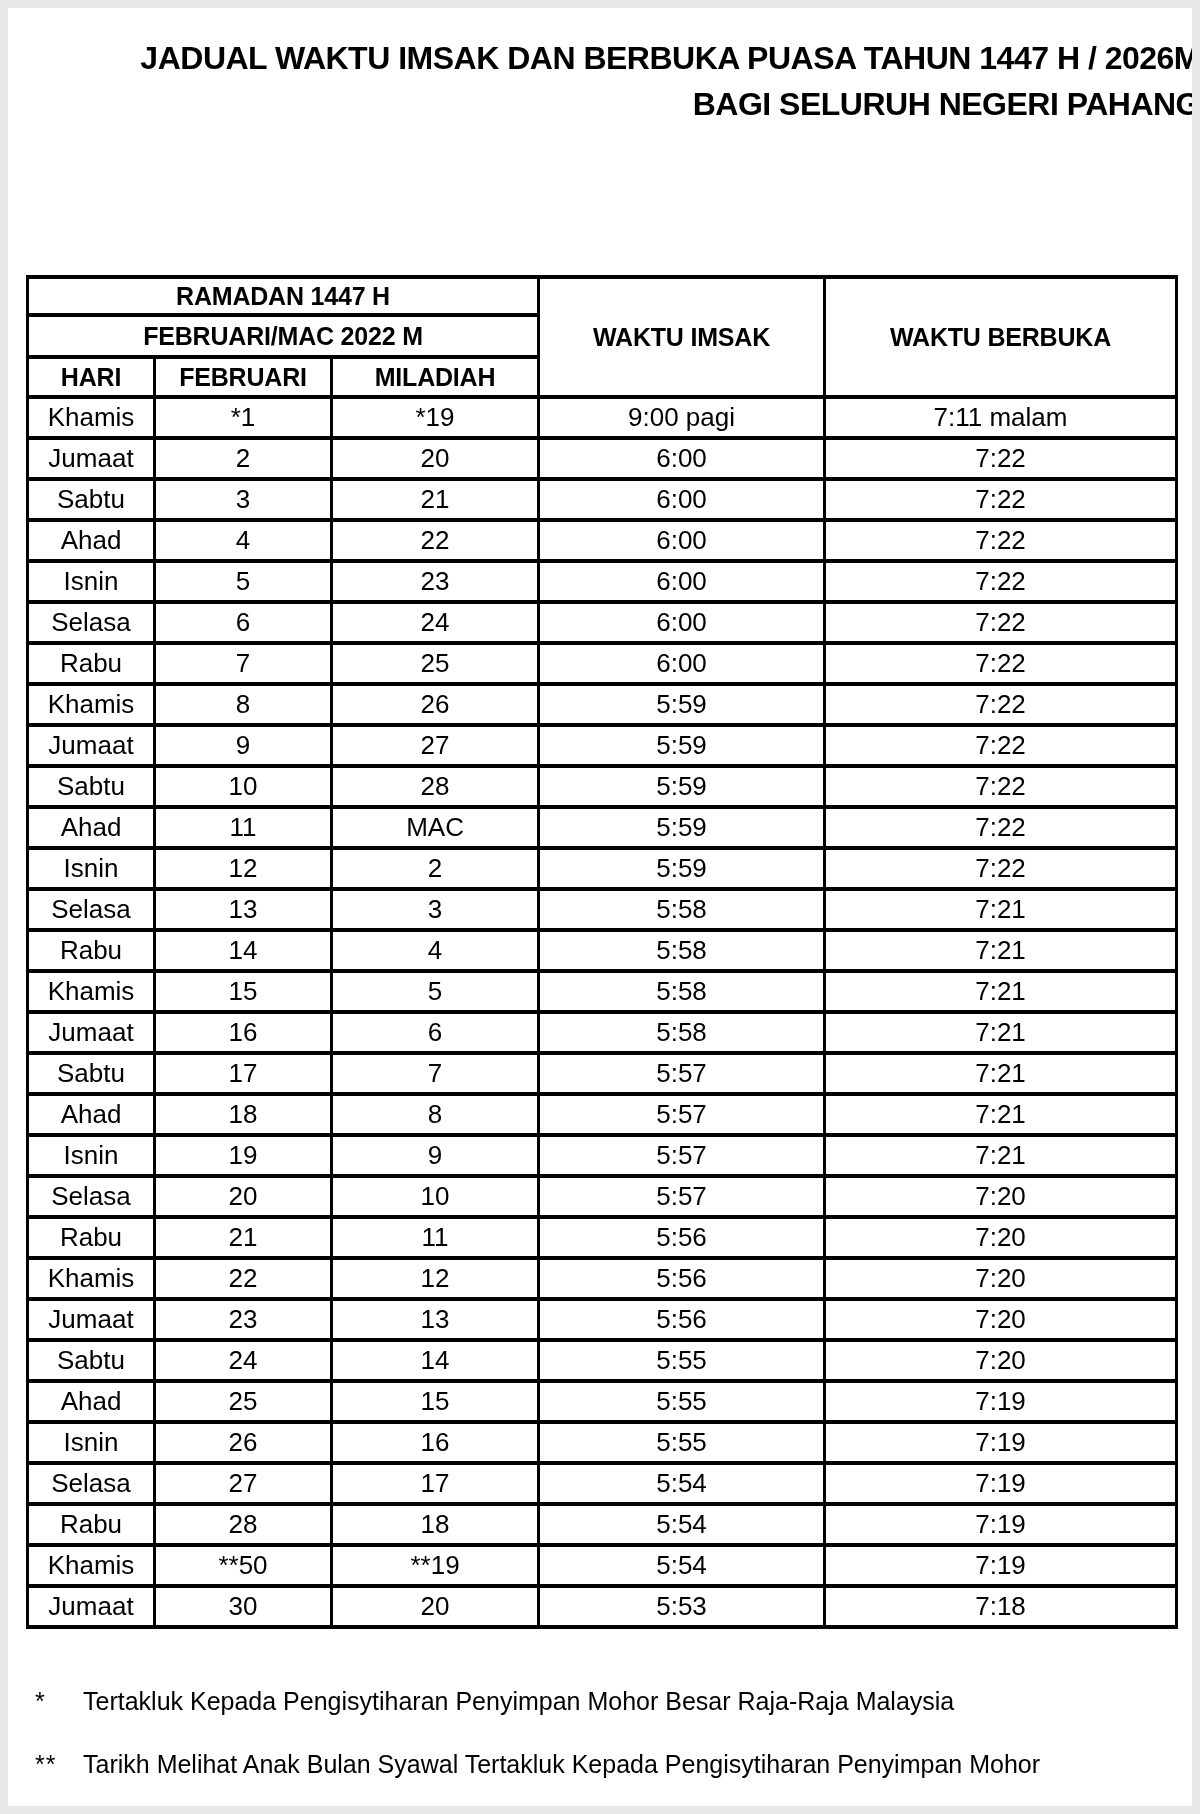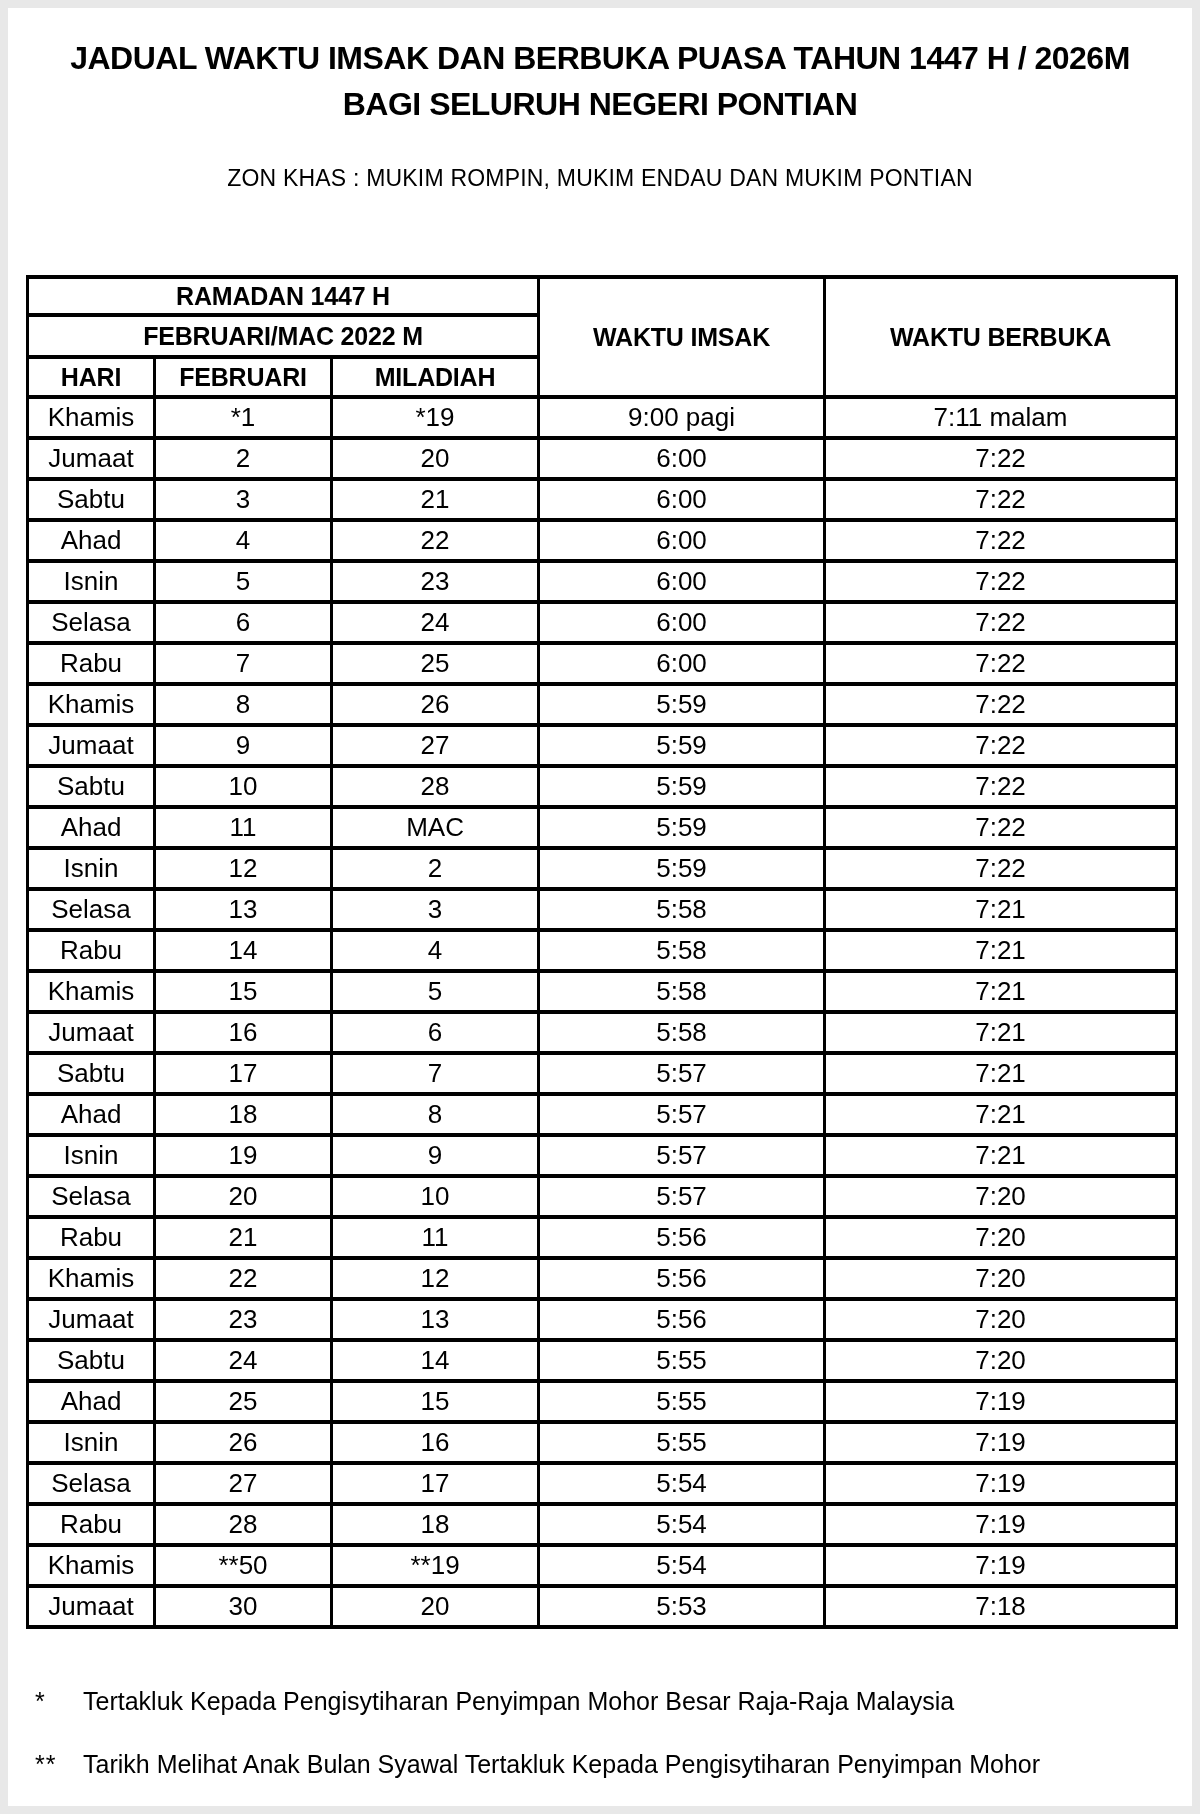--- a/index.html
+++ b/index.html
@@ -17,21 +17,21 @@
     position: absolute;
     inset: 0;
     border: 8px solid #e8e8e8;
     pointer-events: none;
     z-index: 10;
   }
   .title-line {
     position: absolute;
     left: 0;
     width: 100%;
-    text-align: center;
+    text-align: right;
     font-weight: bold;
     font-size: 32px;
     line-height: 40px;
     letter-spacing: -0.5px;
     white-space: nowrap;
   }
   .title-1 { top: 38px; }
   .title-2 { top: 84px; }
   .subtitle {
     position: absolute;
@@ -96,22 +96,21 @@
     letter-spacing: 1px;
   }
 </style>
 </head>
 <body>
 
 <div class="page">
   <div class="page-frame"></div>
 
   <div class="title-line title-1">JADUAL WAKTU IMSAK DAN BERBUKA PUASA TAHUN 1447 H / 2026M</div>
-  <div class="title-line title-2">BAGI SELURUH NEGERI PONTIAN</div>
-  <div class="subtitle">ZON KHAS : MUKIM ROMPIN, MUKIM ENDAU DAN MUKIM PONTIAN</div>
+  <div class="title-line title-2">BAGI SELURUH NEGERI PAHANG</div>
 
   <table class="timetable">
     <colgroup>
       <col style="width:127px">
       <col style="width:177px">
       <col style="width:207px">
       <col style="width:286px">
       <col style="width:352px">
     </colgroup>
     <thead>

